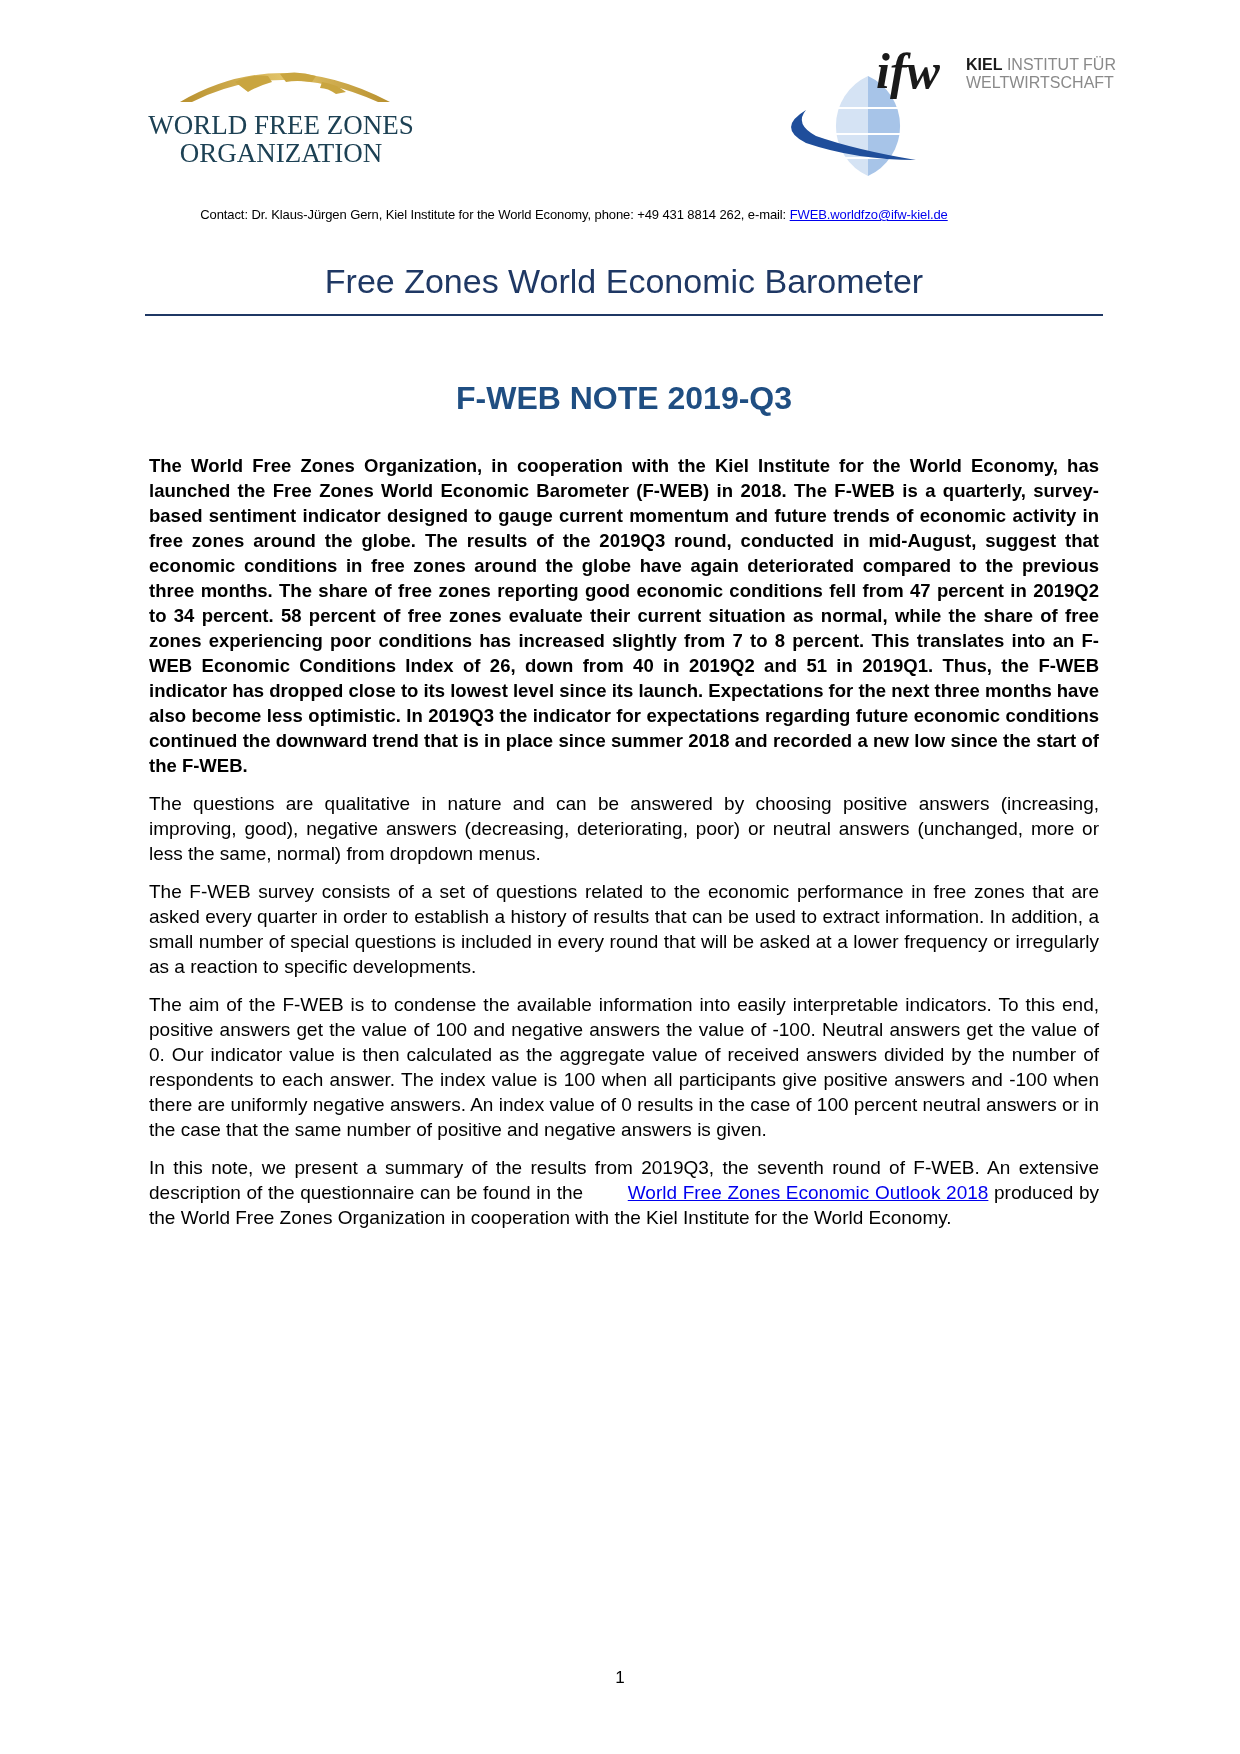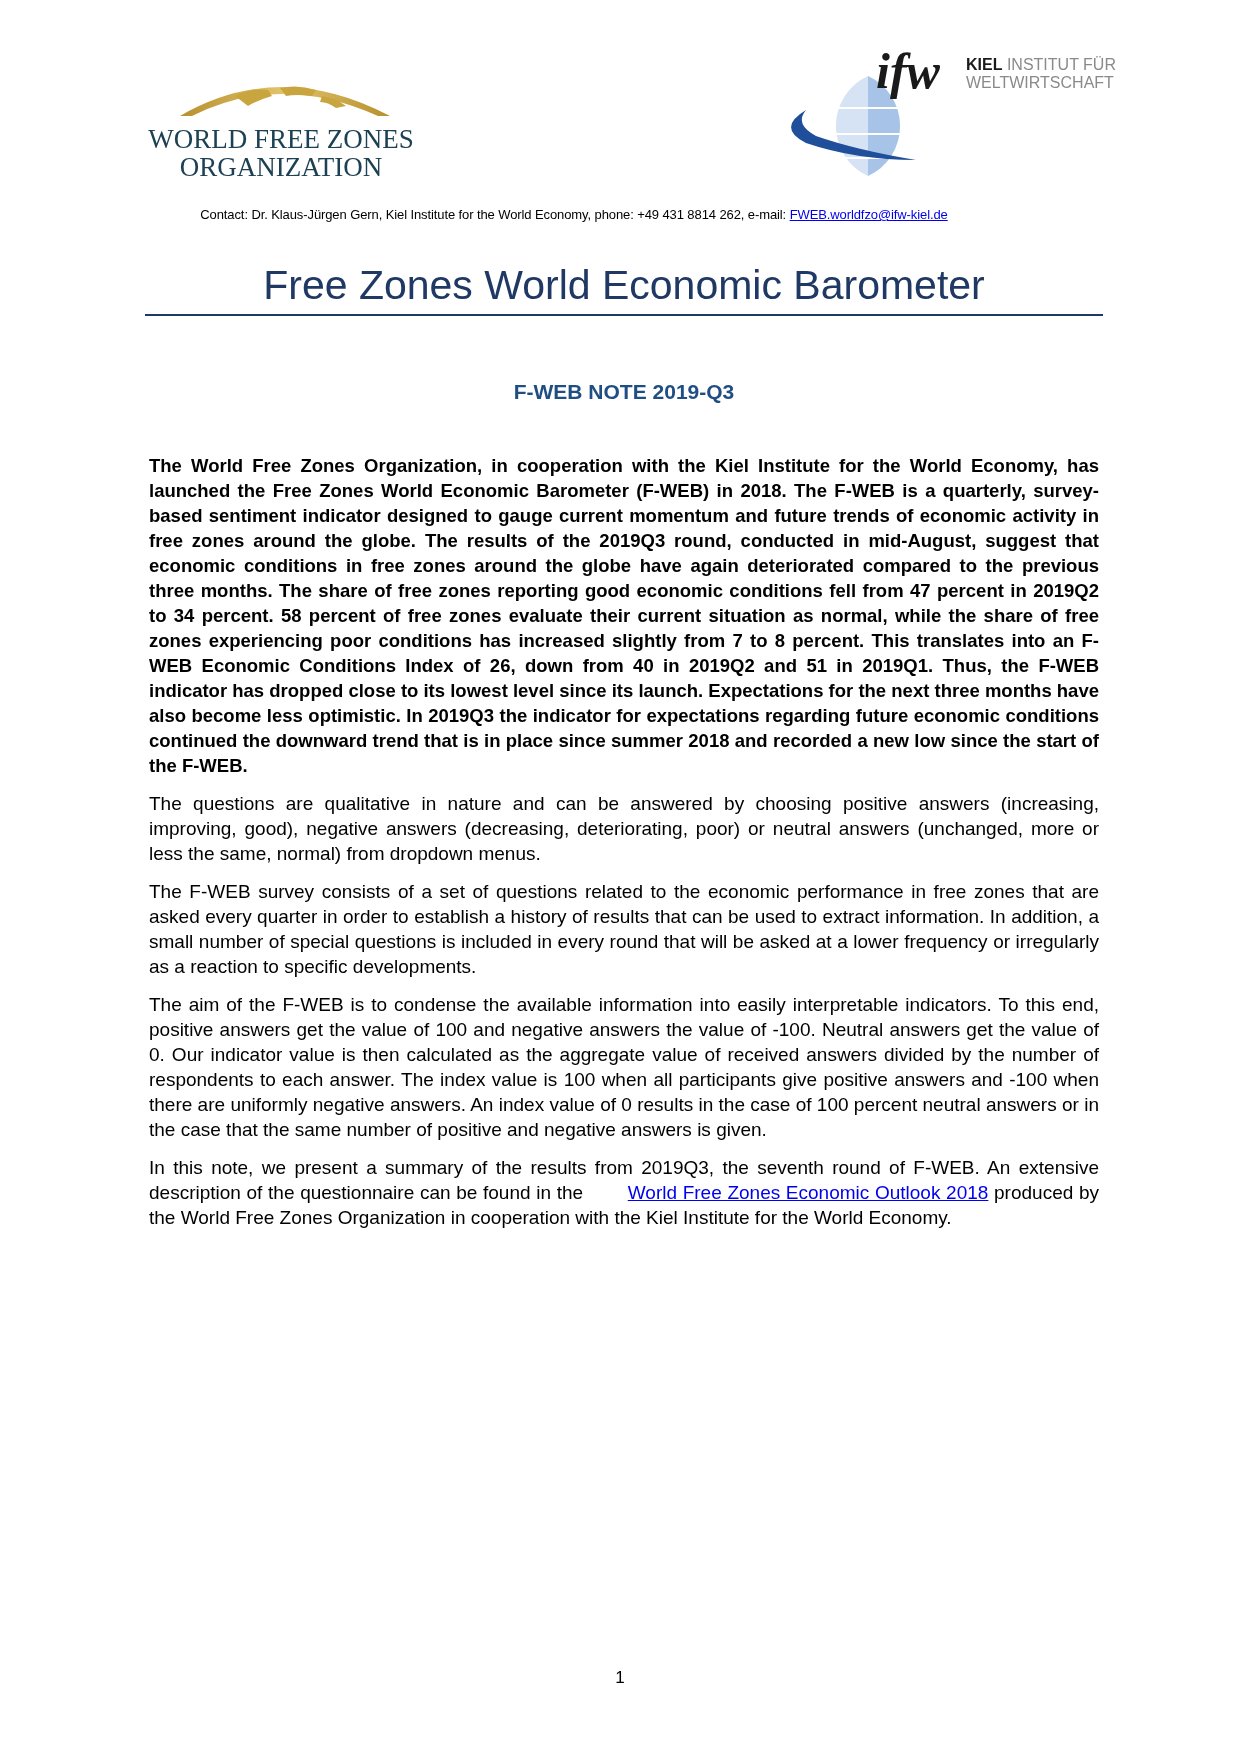--- a/index.html
+++ b/index.html
@@ -1,27 +1,27 @@
 <!DOCTYPE html>
 <html><head>
 <meta charset="utf-8">
 <style>
   html, body { margin: 0; padding: 0; background: #ffffff; }
   body { width: 1240px; height: 1754px; position: relative; overflow: hidden;
          font-family: "Liberation Sans", sans-serif; color: #000; }
-  .logo-left { position: absolute; left: 140px; top: 66px; width: 282px; height: 128px; }
+  .logo-left { position: absolute; left: 140px; top: 52px; width: 282px; height: 128px; }
   .logo-right { position: absolute; left: 776px; top: 48px; width: 360px; height: 130px; }
   .contact { position: absolute; left: 0; width: 1148px; top: 207px; text-align: center;
              font-size: 13px; letter-spacing: -0.1px; }
   .contact a { color: #0000ee; text-decoration: underline; }
   .main-title { position: absolute; left: 146px; width: 956px; top: 262px; text-align: center;
-                font-size: 41px; color: #1f3864; font-weight: normal; margin: 0; }
+                font-size: 34px; color: #1f3864; font-weight: normal; margin: 0; }
   .title-rule { position: absolute; left: 145px; width: 958px; top: 314px; height: 2px; background: #1f3864; }
   .note-title { position: absolute; left: 146px; width: 956px; top: 380px; text-align: center;
-                font-size: 21px; font-weight: bold; color: #1f4e82; margin: 0; }
+                font-size: 32px; font-weight: bold; color: #1f4e82; margin: 0; }
   .body { position: absolute; left: 149px; width: 950px; top: 453px; font-size: 19px; line-height: 25px; }
   .body p { margin: 0 0 13px 0; text-align: justify; }
   .body p.lead { font-weight: bold; font-size: 18.5px; }
   .body a { color: #0000ee; text-decoration: underline; margin-left: 39px; }
   .page-num { position: absolute; left: 0; width: 1240px; top: 1668px; text-align: center; font-size: 17px; }
   .wfzo-text { font-family: "Liberation Serif", serif; fill: #1d4154; }
   .ifw-sub { font-family: "Liberation Sans", sans-serif; fill: #8a8a8a; }
 </style>
 </head>
 <body>

